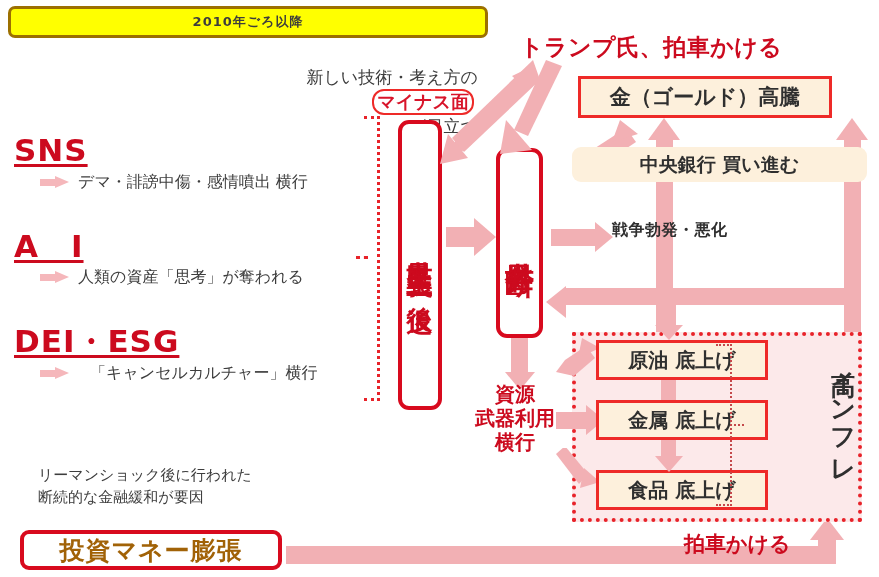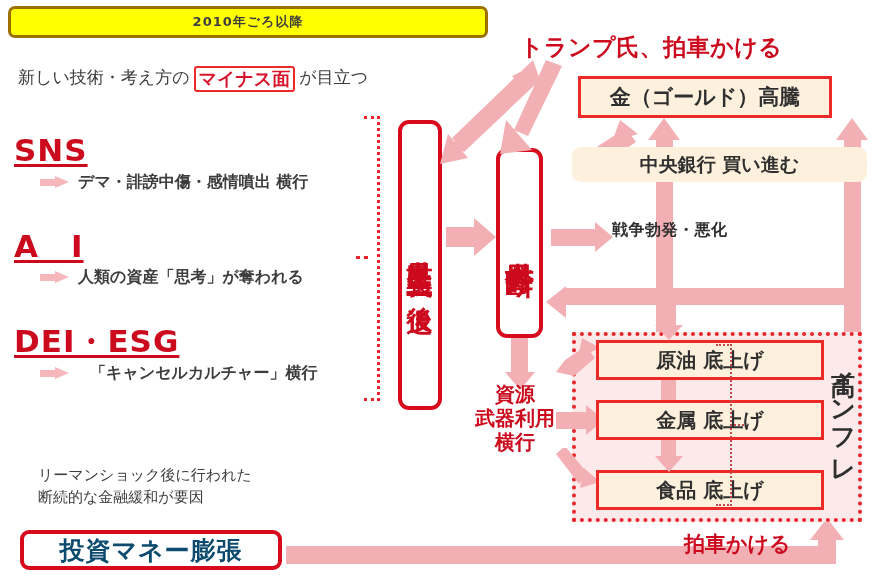--- a/index.html
+++ b/index.html
@@ -25,38 +25,38 @@
     display:flex; align-items:center; justify-content:center;
     box-sizing:border-box;
   }
   #title-banner span{
     font-size:13px; font-weight:bold; color:#3d3d3d; letter-spacing:1px;
   }
 
   
   #lead-line{
     left:18px; top:66px; width:460px; height:30px;
-    display:flex; align-items:flex-start;
-    font-size:17px; color:#3d3d3d; font-weight:500;
+    display:flex; align-items:flex-end;
+    font-size:17px; color:#3d3d3d; font-weight:500;flex-direction:column;
   }
   #minus-chip{
     display:inline-flex; align-items:center; justify-content:center;
-    border:2px solid #ee2a28; border-radius:3px;
+    border:2px solid #ee2a28; border-radius:12px;
     padding:0px 3px; margin:0 4px;
     color:#d8142a; font-weight:bold; font-size:18px; line-height:22px;
     background:#ffffff;
   }
   .topic{
     font-size:31px; font-weight:bold; color:#cc0a1e;
     text-decoration:underline; text-underline-offset:3px;
     text-decoration-thickness:3px;
     letter-spacing:1px;
   }
   .topic-desc{
-    font-size:16px; color:#3d3d3d; font-weight:700;
+    font-size:16px; color:#3d3d3d; font-weight:400;
     display:flex; align-items:center;
   }
   .fat-arrow{
     display:inline-block; position:relative;
     width:30px; height:13px; margin-right:8px; flex:none;
   }
   .fat-arrow::before{
     content:""; position:absolute; left:0; top:3px;
     width:17px; height:7px; background:#f5b7bb;
   }
@@ -73,21 +73,21 @@
     font-size:15px; color:#3d3d3d; line-height:1.45; font-weight:500;
   }
 
   #money-box{
     left:20px; top:530px; width:262px; height:40px;
     border:4px solid #d80a1e; border-radius:9px;
     background:#ffffff;
     display:flex; align-items:center; justify-content:center;
     box-sizing:border-box;
   }
-  #money-box span{font-size:25px;font-weight:bold;color:#0c4a6e;letter-spacing:1px;}
+  #money-box span{font-size:25px;font-weight:bold;color:#a16207;letter-spacing:1px;}
 
   
   .vbox{
     border:4px solid #d80a1e; border-radius:11px;
     background:#ffffff; box-sizing:border-box;
     display:flex; flex-direction:column;
     align-items:center; justify-content:center;
     color:#cc0a1e; font-weight:bold;
   }
   #democracy-box{ left:398px; top:120px; width:44px; height:290px; }
@@ -108,21 +108,21 @@
     display:flex; align-items:center; justify-content:center;
     color:#2f2f2f; font-weight:bold;
   }
   #gold-box{ left:578px; top:76px; width:254px; height:42px; font-size:21px; }
   #cb-box{
     left:572px; top:147px; width:295px; height:35px;
     background:#fdf0dc; border:none; border-radius:9px;
     display:flex; align-items:center; justify-content:center;
     font-size:19px; font-weight:bold; color:#2f2f2f; box-sizing:border-box;
   }
-  .commbox{ width:228px; height:40px; font-size:20px; border-width:3px; }
+  .commbox{ width:172px; height:40px; font-size:20px; border-width:3px; }
   #oil-box{ left:596px; top:340px; }
   #metal-box{ left:596px; top:400px; }
   #food-box{ left:596px; top:470px; }
 
   
   #inflation-zone{
     left:572px; top:332px; width:290px; height:190px;
     background:#fce9ea;
     border:4px dotted #e8232a;
     box-sizing:border-box;

